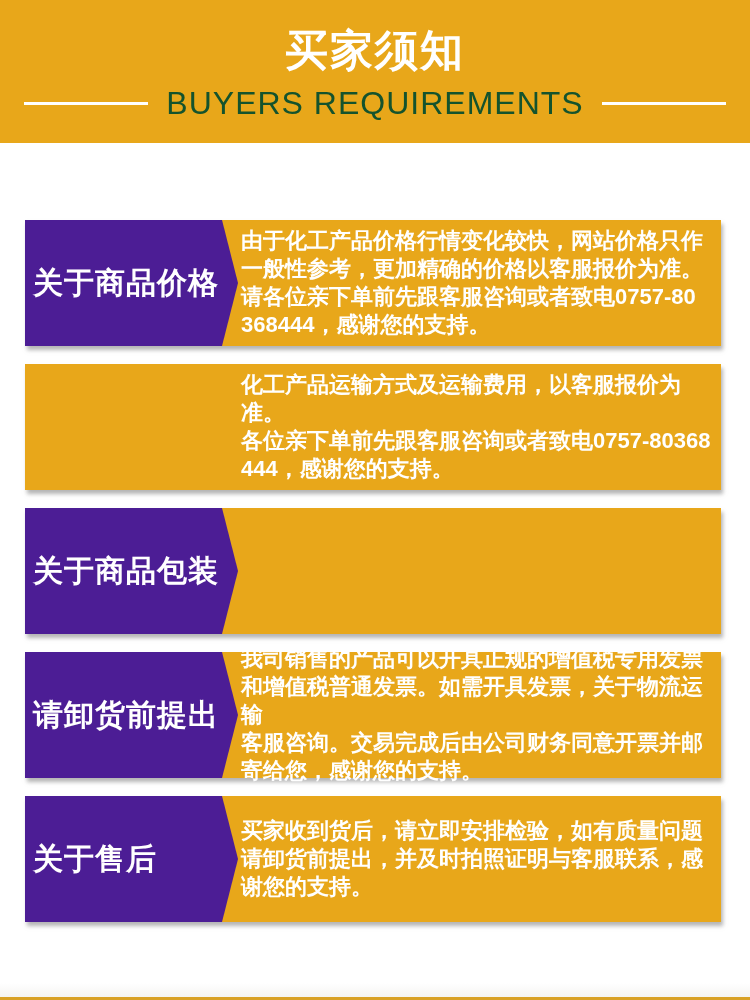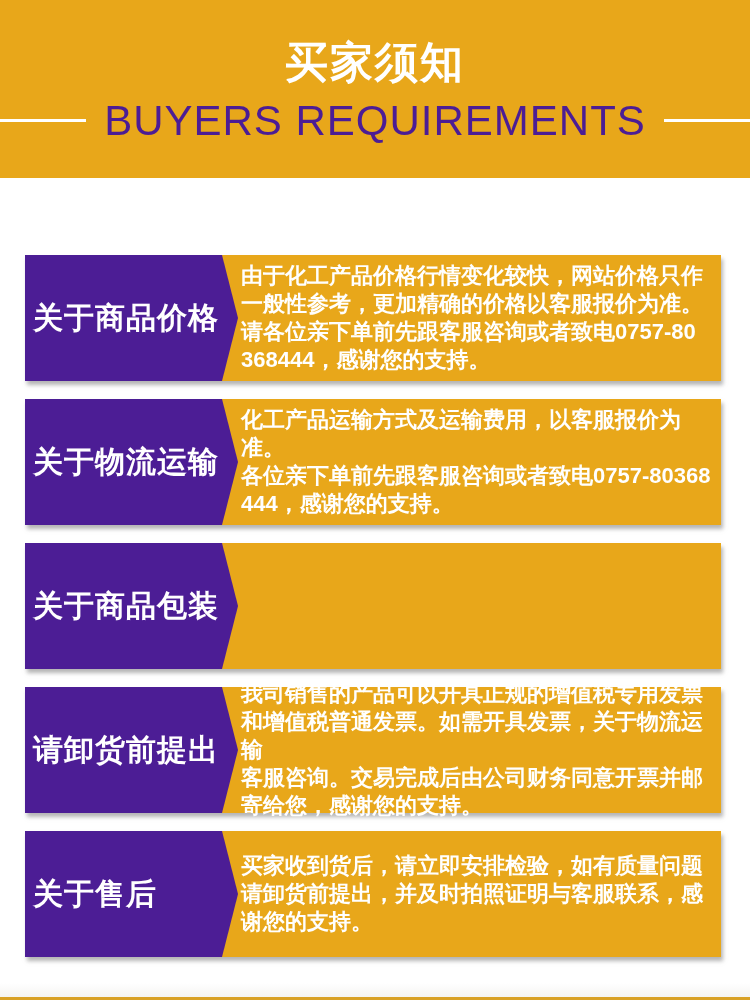--- a/index.html
+++ b/index.html
@@ -7,21 +7,21 @@
   body {
     width: 750px; height: 1000px;
     position: relative;
     background: #ffffff;
     font-family: "Liberation Sans", "DejaVu Sans", sans-serif;
     overflow: hidden;
   }
 
   
   .banner {
-    width: 750px; height: 178px;
+    width: 750px; height: 143px;
     background: #E8A71A;
     display: flex; flex-direction: column;
     align-items: center; justify-content: center;
     padding-top: 6px;
   }
   .banner-title {
     color: #ffffff;
     font-size: 43px;
     font-weight: 700;
     letter-spacing: 2px;
@@ -30,22 +30,22 @@
   .banner-sub-row {
     margin-top: 10px;
     display: flex; align-items: center; justify-content: center;
     width: 100%;
   }
   .banner-line {
     height: 3px; width: 124px;
     background: #ffffff;
   }
   .banner-subtitle {
-    color: #4c1d95;
-    font-size: 42px;
+    color: #14532d;
+    font-size: 32px;
     font-weight: 400;
     letter-spacing: 1px;
     margin: 0 18px;
     white-space: nowrap;
   }
 
   
   .sections { margin-top: 77px; }
   .section {
     position: relative;
@@ -115,21 +115,20 @@
     <div class="section-label">关于商品价格</div>
     <div class="section-content">
       <div class="section-text">由于化工产品价格行情变化较快，网站价格只作
 一般性参考，更加精确的价格以客服报价为准。
  请各位亲下单前先跟客服咨询或者致电0757-80
 368444，感谢您的支持。</div>
     </div>
   </section>
 
   <section class="section">
-    <div class="section-label">关于物流运输</div>
     <div class="section-content">
       <div class="section-text">化工产品运输方式及运输费用，以客服报价为准。
 各位亲下单前先跟客服咨询或者致电0757-80368
 444，感谢您的支持。</div>
     </div>
   </section>
 
   <section class="section">
     <div class="section-label">关于商品包装</div>
   </section>

